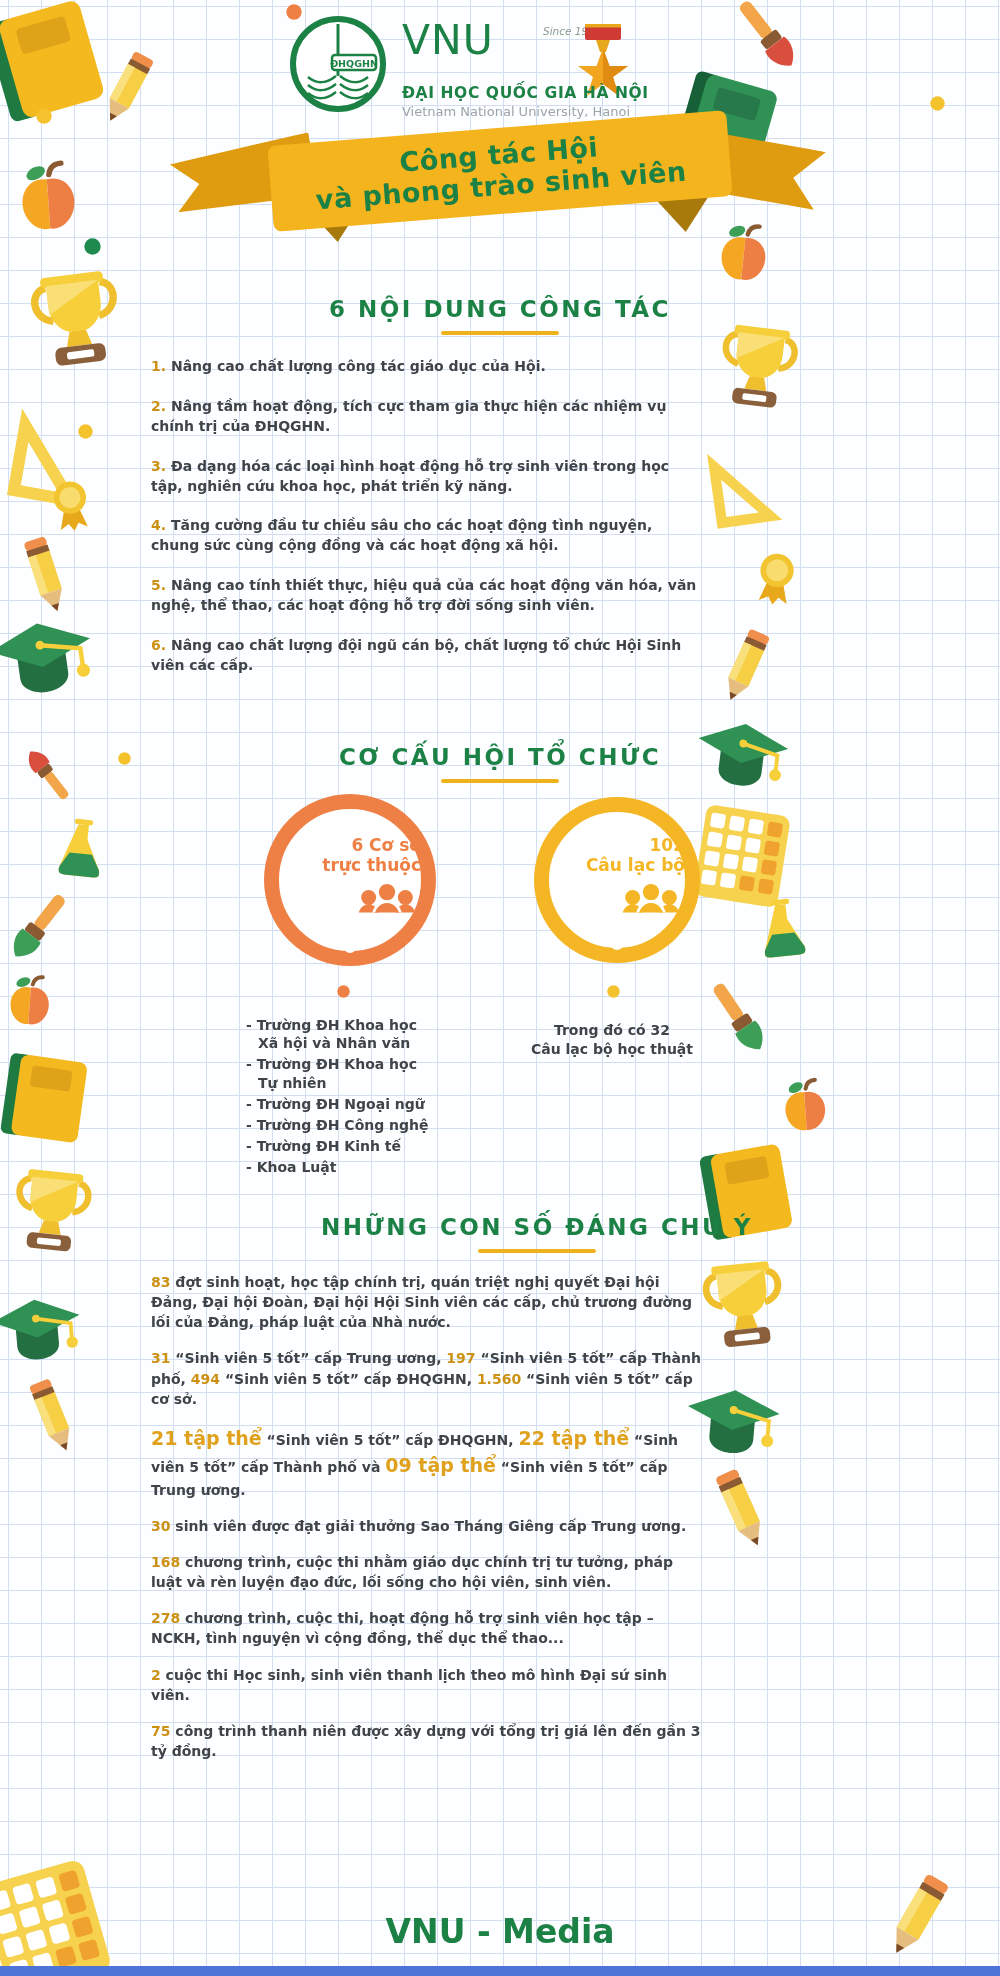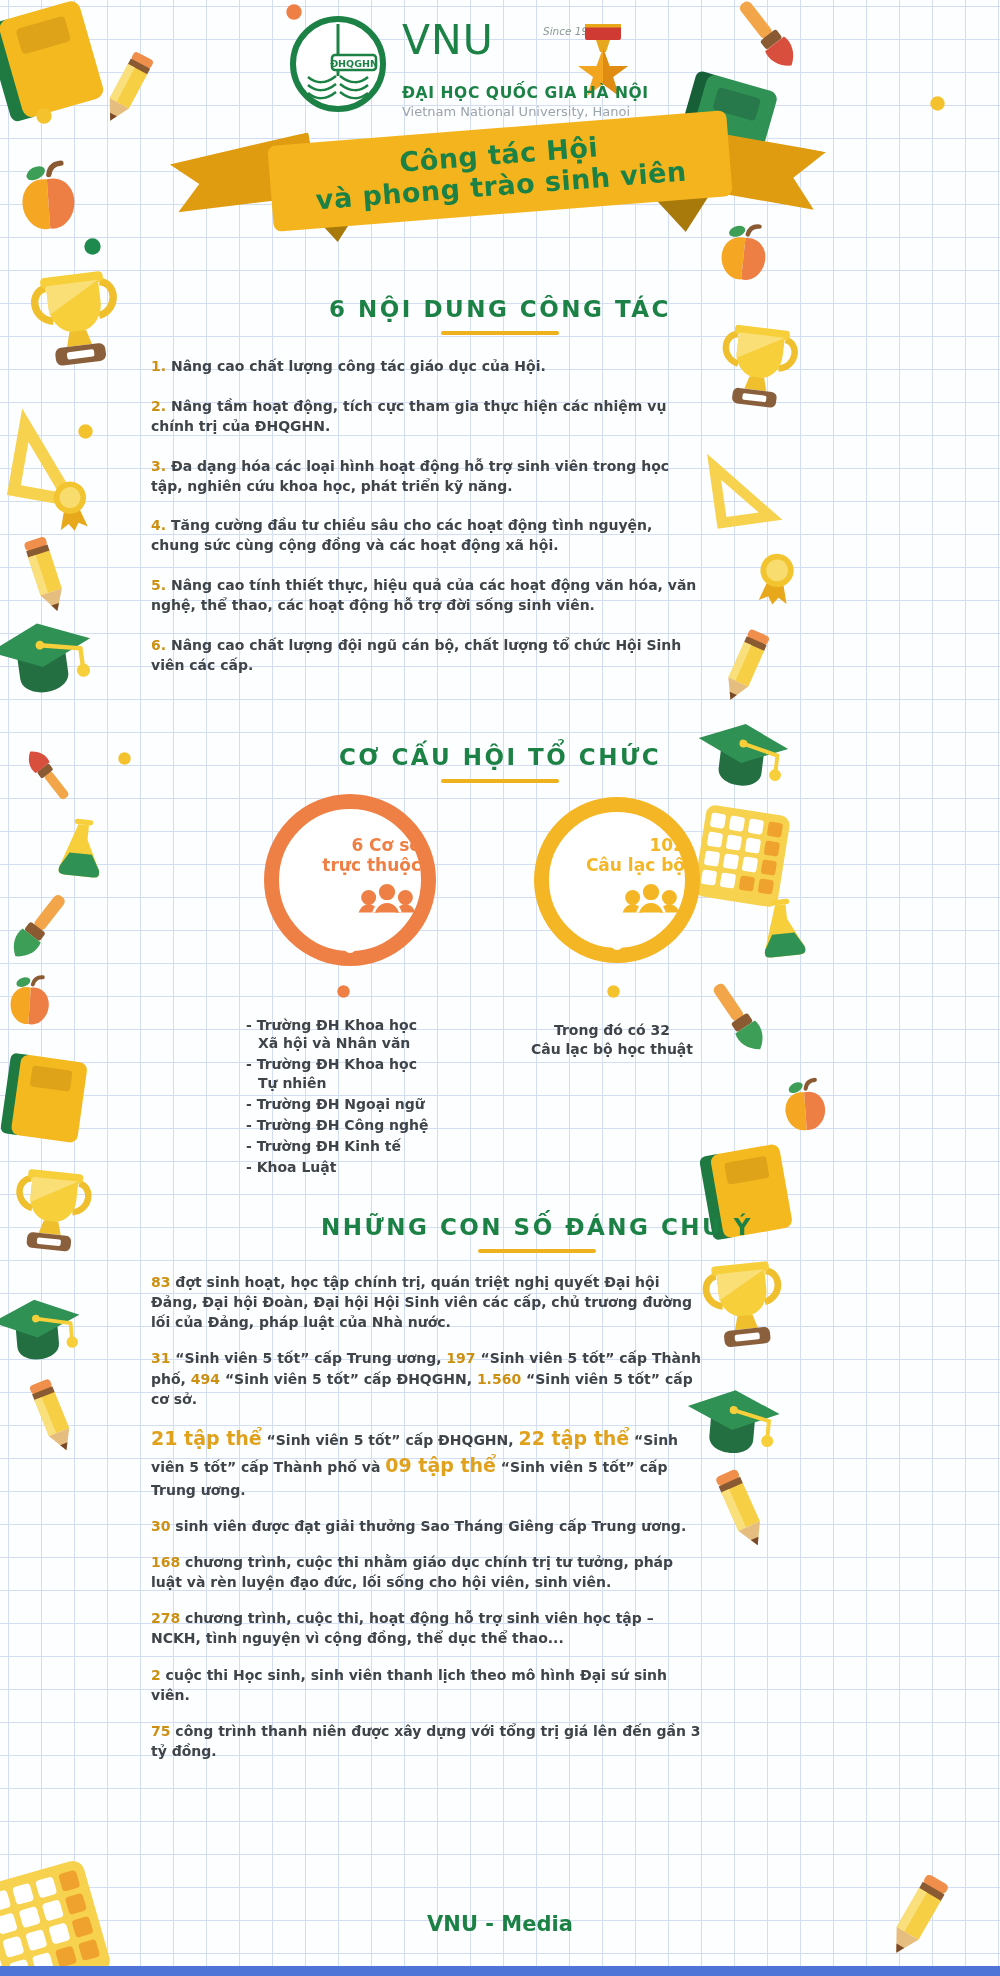--- a/index.html
+++ b/index.html
@@ -62,21 +62,21 @@
   .fac-item{padding-left:12px;text-indent:-12px;margin:0 0 3px;}
   .clubs-note{position:absolute;left:512px;top:1021px;width:200px;text-align:center;font-size:14px;font-weight:bold;line-height:1.38;}
 
   
   #s3-stats{position:absolute;left:151px;top:1264px;width:550px;font-size:14px;font-weight:bold;line-height:1.44;margin-top:8px;}
   .stat-item{margin:0 0 16px;}
   .gold{color:#cc9013;}
   .gold-big{color:#e0a11c;font-size:19px;}
 
   .footer-credit{position:absolute;left:0;top:1912px;width:100%;text-align:center;
-                 font-size:21px;font-weight:bold;color:#1c8145;}
+                 font-size:33px;font-weight:bold;color:#1c8145;}
   .bottom-bar{position:absolute;left:0;bottom:0;width:100%;height:10px;background:#4f74d8;z-index:2;}
 </style>
 </head>
 <body>
 
 <svg width="0" height="0" style="position:absolute" aria-hidden="true">
   <defs>
     <symbol id="sym-book-yellow" viewBox="0 0 100 100">
       <rect x="6" y="4" width="26" height="92" rx="7" fill="#1f7a42"></rect>
       <rect x="18" y="4" width="76" height="92" rx="9" fill="#f3b91f"></rect>

